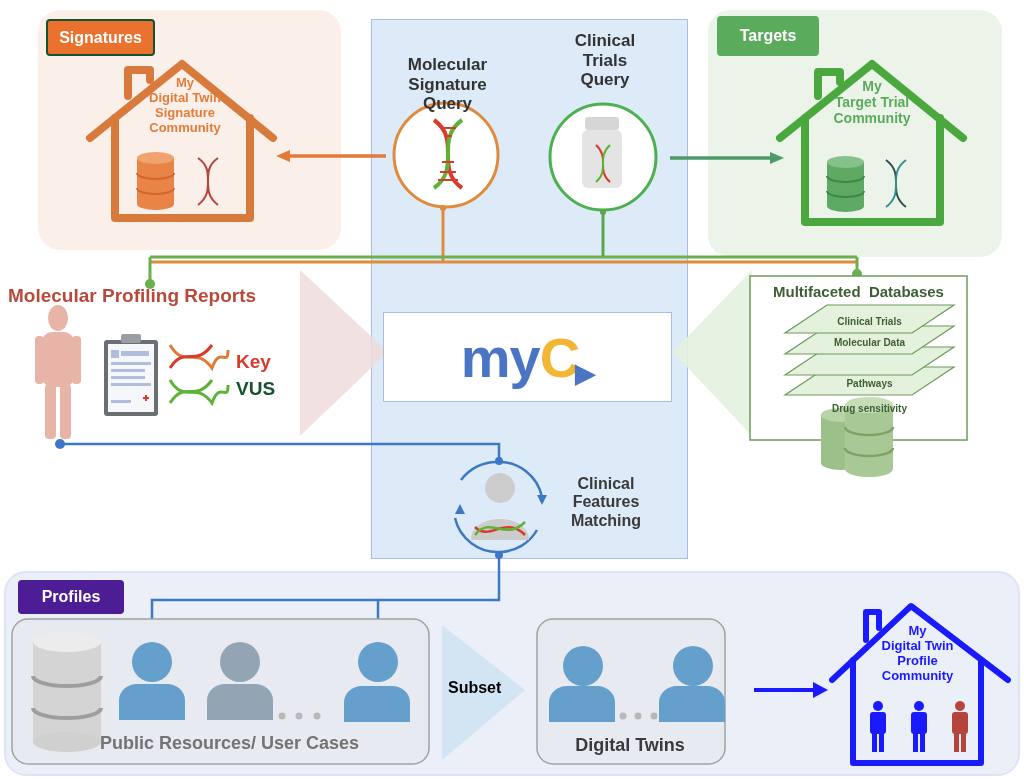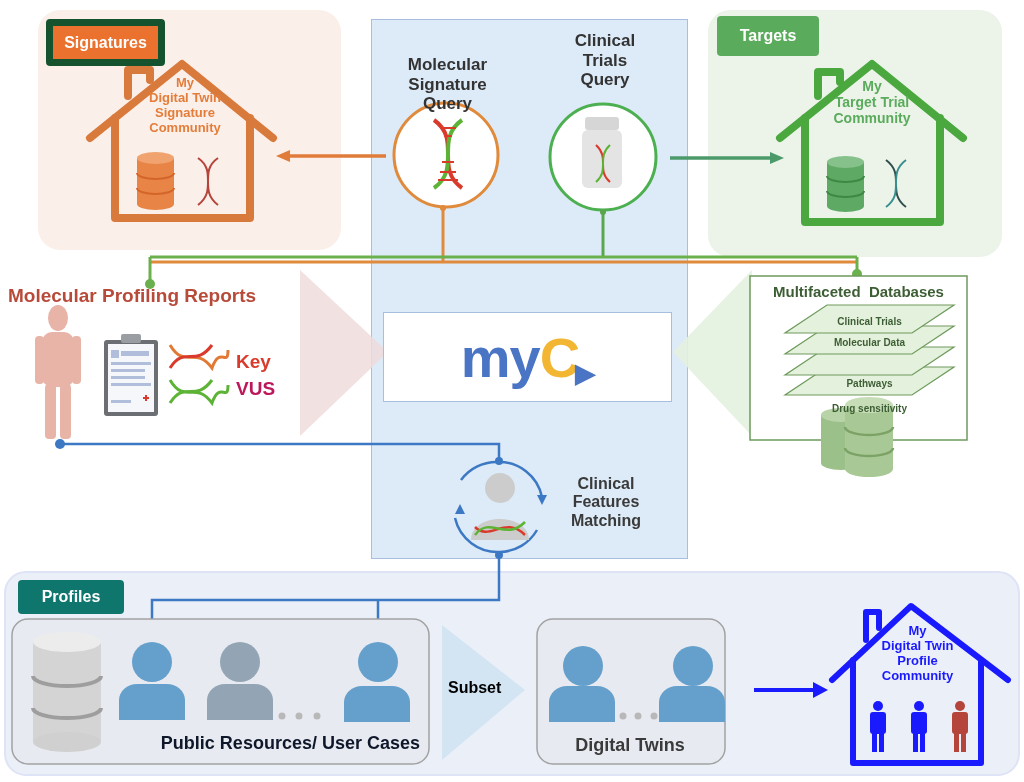--- a/index.html
+++ b/index.html
@@ -17,23 +17,23 @@
 <div class="panel" style="left:708px;top:10px;width:294px;height:247px;background:#ecf4ea;"></div>
 <div class="abs" style="left:371px;top:19px;width:317px;height:540px;background:#ddebf8;border:1.5px solid #a9bde0;box-sizing:border-box;"></div>
 <div class="panel" style="left:4px;top:571px;width:1016px;height:205px;background:#ebeff8;border:2px solid #dfe3f6;box-sizing:border-box;"></div>
 
 <svg width="1024" height="782">
   <polygon points="300,270 388,352 300,436" fill="#efdcdc" opacity="0.85"></polygon>
   <polygon points="752,270 673,352 752,436" fill="#e3f1df" opacity="0.9"></polygon>
   <polygon points="442,625 525,690 442,760" fill="#d3e5f3"></polygon>
 </svg>
 
-<div class="tag" style="left:46px;top:19px;width:105px;height:33px;background:#ea712e;border:7px solid #14532d;">Signatures</div>
+<div class="tag" style="left:46px;top:19px;width:105px;height:33px;background:#ea712e;border:2px solid #14532d;">Signatures</div>
 <div class="tag" style="left:717px;top:16px;width:102px;height:40px;background:#5aab5b;">Targets</div>
-<div class="tag" style="left:18px;top:580px;width:106px;height:34px;background:#0f766e;">Profiles</div>
+<div class="tag" style="left:18px;top:580px;width:106px;height:34px;background:#4c1d95;">Profiles</div>
 
 <svg width="1024" height="782">
 
   <g fill="none" stroke="#d97a3d" stroke-width="8" stroke-linecap="round" stroke-linejoin="round">
     <polyline points="90,138 182,64 273,138"></polyline>
     <polyline points="115,118 115,218 250,218 250,118"></polyline>
     <polyline points="128,96 128,70 150,70 150,80"></polyline>
   </g>
   <g>
     <rect x="137" y="158" width="37" height="46" fill="#e98447"></rect>
@@ -282,29 +282,29 @@
     <div>Query</div>
 </div>
 <div class="lbl" style="left:556px;top:475px;width:100px;font-size:16px;color:#3a3a3a;">
   <div>Clinical</div>
     <div>Features</div>
     <div>Matching</div>
 </div>
 
 <div class="lbl" style="left:8px;top:285px;width:290px;font-size:19px;color:#b84a3a;text-align:left;">Molecular Profiling Reports</div>
 <div class="lbl" style="left:236px;top:343px;font-size:19px;color:#d93a2b;text-align:left;margin-top:8px;">Key</div>
-<div class="lbl" style="left:236px;top:378px;font-size:19px;color:#be185d;text-align:center;">VUS</div>
+<div class="lbl" style="left:236px;top:378px;font-size:19px;color:#14532d;text-align:center;">VUS</div>
 
 <div class="lbl" style="left:752px;top:283px;width:213px;font-size:15px;color:#3d5e34;white-space:pre;">Multifaceted  Databases</div>
 <div class="lbl" style="left:812px;top:316px;width:115px;font-size:10px;color:#3d5e34;">Clinical Trials</div>
 <div class="lbl" style="left:812px;top:337px;width:115px;font-size:10px;color:#3d5e34;">Molecular Data</div>
 <div class="lbl" style="left:812px;top:359px;width:115px;font-size:10px;color:#3d5e34;margin-top:44px;">Drug sensitivity</div>
 <div class="lbl" style="left:812px;top:378px;width:115px;font-size:10px;color:#3d5e34;">Pathways</div>
 
-<div class="lbl" style="left:100px;top:733px;width:320px;font-size:18px;color:#0f172a;text-align:right;">Public Resources/ User Cases</div>
+<div class="lbl" style="left:100px;top:733px;width:320px;font-size:18px;color:#737373;text-align:left;">Public Resources/ User Cases</div>
 <div class="lbl" style="left:448px;top:679px;font-size:16px;color:#000000;">Subset</div>
 <div class="lbl" style="left:560px;top:735px;width:140px;font-size:18px;color:#3a3a3a;">Digital Twins</div>
 <div class="lbl" style="left:865px;top:624px;width:105px;font-size:13px;color:#1a1aff;">
   <div>My</div>
     <div>Digital Twin</div>
     <div>Profile</div>
     <div>Community</div>
 </div>
 
 </body></html>

